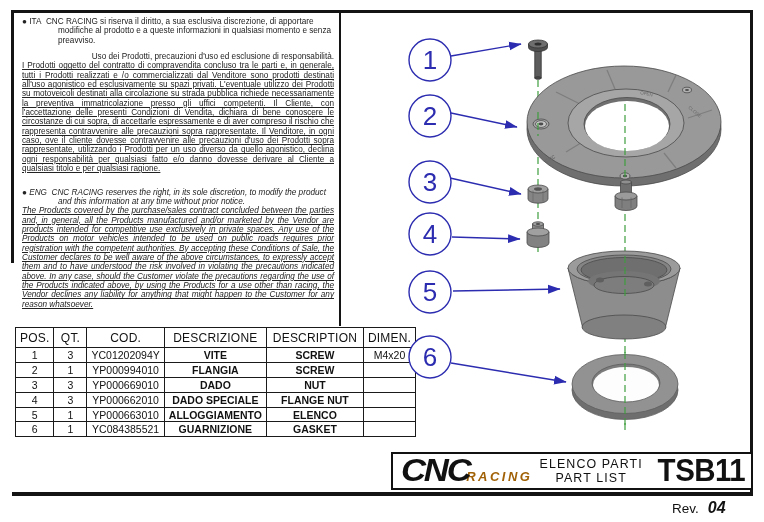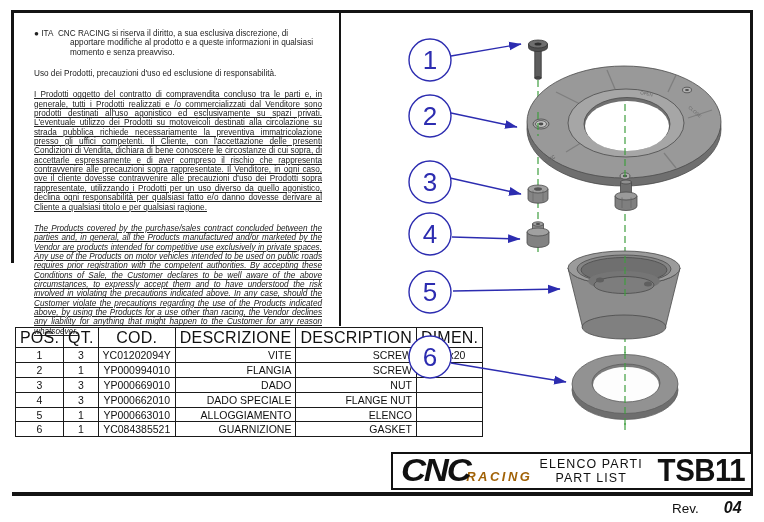--- a/index.html
+++ b/index.html
@@ -5,73 +5,74 @@
   html,body{margin:0;padding:0;background:#ffffff;}
   #canvas{position:relative;width:764px;height:522px;background:#ffffff;overflow:hidden;
           font-family:"Liberation Sans",sans-serif;color:#1a1a1a;}
 
   
   .hline,.vline{position:absolute;background:#141414;}
 
   
   #notes{position:absolute;left:22px;top:17px;width:312px;font-size:8.2px;line-height:9.35px;
          color:#222;}
-  #notes p{margin:12px;}
+  #notes p{margin:0;}
   .hang{padding-left:36px;text-indent:-36px;}
   .just{text-align:justify;text-decoration:underline;}
-  .gap7{margin-top:7px !important;}
+  .gap7{margin-top:7px !important;text-align:right;}
   .gap14{margin-top:14px !important;}
   .gap11{margin-top:11px !important;}
   .eng{font-style:italic;}
   .lang-tag{font-weight:400;}
 
   
   #parts-table{position:absolute;left:15px;top:327px;border-collapse:collapse;table-layout:fixed;
                font-size:10.5px;color:#111;}
   #parts-table th,#parts-table td{border:1.6px solid #1a1a1a;padding:0 4px;white-space:nowrap;
                overflow:hidden;font-weight:400;}
-  #parts-table th{height:19px;font-size:16px;text-align:center;letter-spacing:0.2px;}
+  #parts-table th{height:19px;font-size:12px;text-align:center;letter-spacing:0.2px;}
   #parts-table td{height:13.9px;text-align:center;}
-  #parts-table td.lft{text-align:right;}
+  #parts-table td.lft{text-align:center;font-weight:bold;}
 
   
   #title-block{position:absolute;left:391px;top:452px;width:362px;height:38px;border:2.5px solid #111;
                box-sizing:border-box;display:flex;align-items:center;background:#fff;}
   #logo{display:flex;align-items:flex-end;margin-left:8px;}
   #logo .cnc{font-size:31px;font-weight:900;font-style:italic;letter-spacing:-2px;line-height:28px;
              transform:scaleX(1.12);transform-origin:left bottom;color:#111;}
   #logo .racing{font-size:13px;font-weight:700;font-style:italic;letter-spacing:2.5px;margin-left:4px;
              margin-bottom:1px;color:#a16207;}
   #subtitle{flex:1;text-align:center;font-size:13.5px;line-height:14px;letter-spacing:1.2px;
             color:#111;transform:scaleX(0.92);}
   #code{font-size:31px;font-weight:700;letter-spacing:-0.5px;margin-right:6px;margin-left:2px;
         transform:scaleX(0.95);transform-origin:right center;color:#111;}
 
   
   #revision{position:absolute;left:672px;top:499px;font-size:13.5px;color:#111;}
-  #revision .rev-val{font-weight:700;font-style:italic;font-size:16px;margin-left:25px;}
+  #revision .rev-val{font-weight:700;font-style:italic;font-size:16px;margin-left:9px;}
 
   
   #diagram{position:absolute;left:345px;top:14px;}
 </style>
 </head>
 <body>
 
 <div id="canvas">
 
   <div class="hline" style="left:12px;top:10px;width:741px;height:3px;"></div>
   <div class="vline" style="left:11px;top:10px;width:3px;height:253px;"></div>
   <div class="vline" style="left:339px;top:10px;width:2px;height:316px;"></div>
   <div class="vline" style="left:750px;top:10px;width:3px;height:485px;"></div>
   <div class="hline" style="left:12px;top:492px;width:741px;height:3.5px;"></div>
 
   <div id="notes">
     <p class="hang"><span>●</span> <span class="lang-tag">ITA</span>&nbsp;&nbsp;<span>CNC RACING si riserva il diritto, a sua esclusiva discrezione, di apportare modifiche al prodotto e a queste informazioni in qualsiasi momento e senza preavviso.</span></p>
     <p class="gap7">Uso dei Prodotti, precauzioni d'uso ed esclusione di responsabilità.</p>
     <p class="just">I Prodotti oggetto del contratto di compravendita concluso tra le parti e, in generale, tutti i Prodotti realizzati e /o commercializzati dal Venditore sono prodotti destinati all'uso agonistico ed esclusivamente su spazi privati. L'eventuale utilizzo dei Prodotti su motoveicoli destinati alla circolazione su strada pubblica richiede necessariamente la preventiva immatricolazione presso gli uffici competenti. Il Cliente, con l'accettazione delle presenti Condizioni di Vendita, dichiara di bene conoscere le circostanze di cui sopra, di accettarle espressamente e di aver compreso il rischio che rappresenta contravvenire alle precauzioni sopra rappresentate. Il Venditore, in ogni caso, ove il cliente dovesse contravvenire alle precauzioni d'uso dei Prodotti sopra rappresentate, utilizzando i Prodotti per un uso diverso da quello agonistico, declina ogni responsabilità per qualsiasi fatto e/o danno dovesse derivare al Cliente a qualsiasi titolo e per qualsiasi ragione.</p>
+    <p class="hang eng gap14"><span>●</span> <span class="lang-tag">ENG</span>&nbsp;&nbsp;<span>CNC RACING reserves the right, in its sole discretion, to modify the product and this information at any time without prior notice.</span></p>
     <p class="eng just">The Products covered by the purchase/sales contract concluded between the parties and, in general, all the Products manufactured and/or marketed by the Vendor are products intended for competitive use exclusively in private spaces. Any use of the Products on motor vehicles intended to be used on public roads requires prior registration with the competent authorities. By accepting these Conditions of Sale, the Customer declares to be well aware of the above circumstances, to expressly accept them and to have understood the risk involved in violating the precautions indicated above. In any case, should the Customer violate the precautions regarding the use of the Products indicated above, by using the Products for a use other than racing, the Vendor declines any liability for anything that might happen to the Customer for any reason whatsoever.</p>
   </div>
 
   <table id="parts-table">
     <colgroup>
         <col style="width:33px">
         <col style="width:33px">
         <col style="width:77px">
         <col style="width:95px">
         <col style="width:97px">

